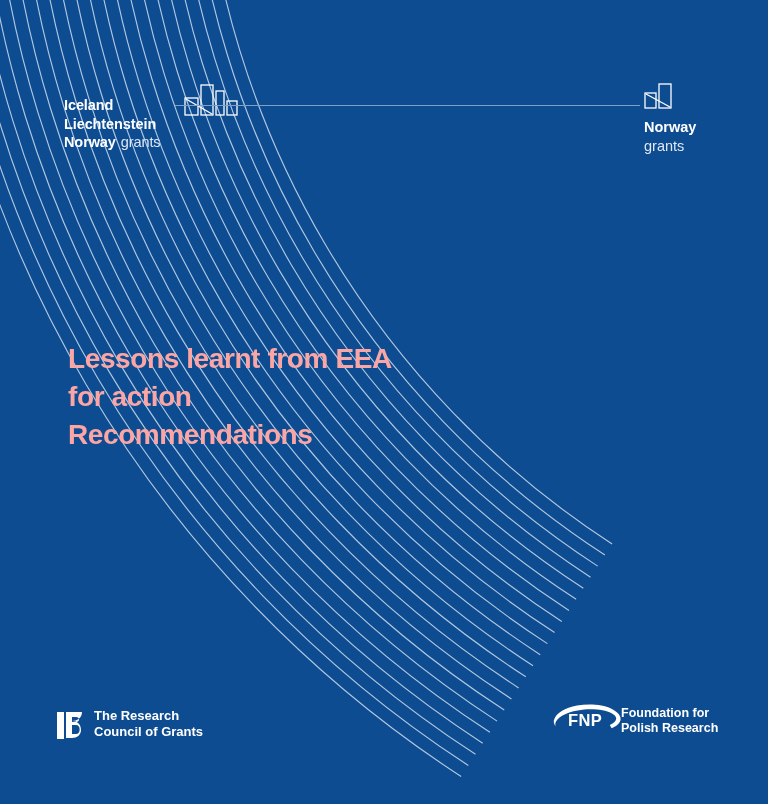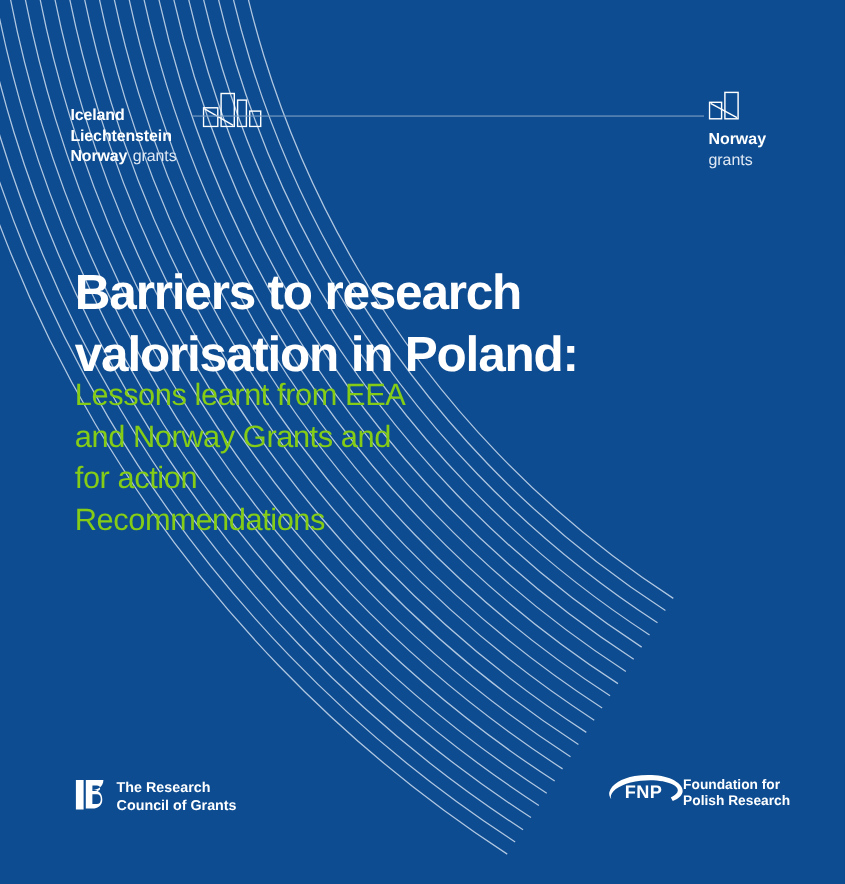--- a/index.html
+++ b/index.html
@@ -106,35 +106,35 @@
     line-height: 56px;
     letter-spacing: -1.1px;
   }
   .headline .ln { display: block; white-space: nowrap; }
 
   .subhead {
     position: absolute;
     left: 68px;
     top: 340px;
     width: 520px;
-    color: #84cc16;
+    color: #fca5a5;
     font-size: 28px;
-    font-weight: normal;
+    font-weight: bold;
     line-height: 38px;
     letter-spacing: -0.4px;
   }
   .subhead .ln { display: block; white-space: nowrap; }
 
   
   .rcn-logo {
     position: absolute;
-    left: 68px;
+    left: 56px;
     top: 708px;
     display: flex;
-    align-items: flex-start;
+    align-items: flex-end;
   }
   .rcn-text {
     margin-left: 10px;
     color: #ffffff;
     font-size: 13px;
     font-weight: bold;
     line-height: 16px;
   }
   .rcn-text .ln { display: block; white-space: nowrap; }
 
@@ -214,28 +214,23 @@
           <path d="M2 12 L26 25"></path>
         </g>
       </svg>
       <div class="nor-words">
         <span class="ln b">Norway</span>
         <span class="ln l">grants</span>
       </div>
     </div>
   </div>
 
-  <h1 class="headline">
-    <span class="ln">Barriers to research</span>
-    <span class="ln">valorisation in Poland:</span>
-  </h1>
 
   <div class="subhead">
     <span class="ln">Lessons learnt from EEA</span>
-    <span class="ln">and Norway Grants and</span>
     <span class="ln">for action</span>
     <span class="ln">Recommendations</span>
   </div>
 
   <div class="rcn-logo">
     <svg width="28" height="29" viewBox="0 0 28 29">
       <path fill="#ffffff" d="M1 1 h7 v27 h-7 z"></path>
       <path fill="#ffffff" d="M10 1 h16 c0 6 -5 9 -10 9 c5 0 9 3 9 9 c0 5 -4 8 -9 8 h-6 z
                                M16 6 v5 h4 c2 0 3 -1 3 -2.5 C23 7 22 6 20 6 z"></path>
       <path fill="#0d4c91" d="M16 14 v9 h4 c2.4 0 3.6 -1.6 3.6 -4.5 C23.6 15.6 22.4 14 20 14 z"></path>

